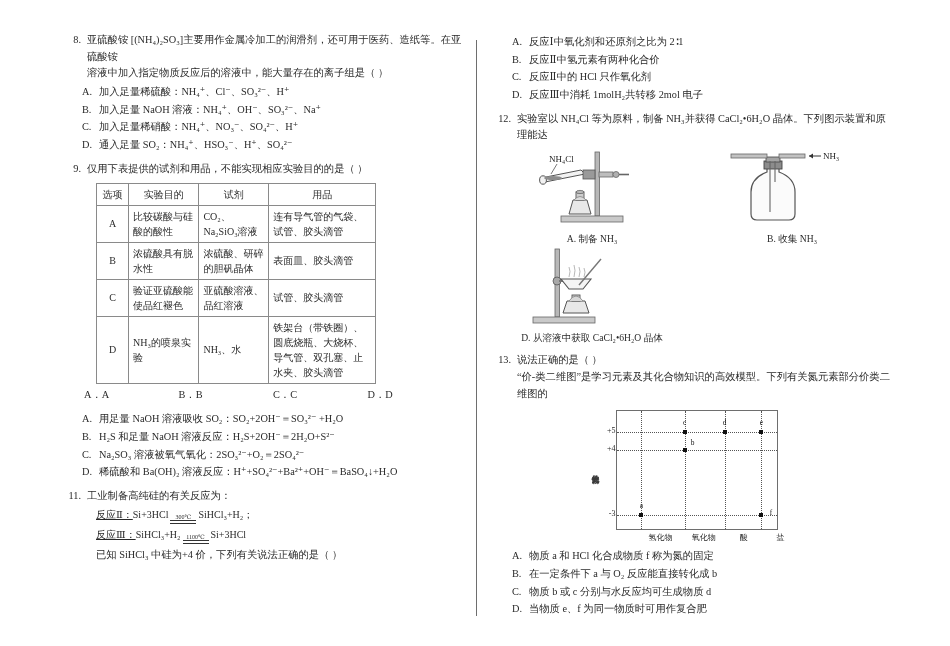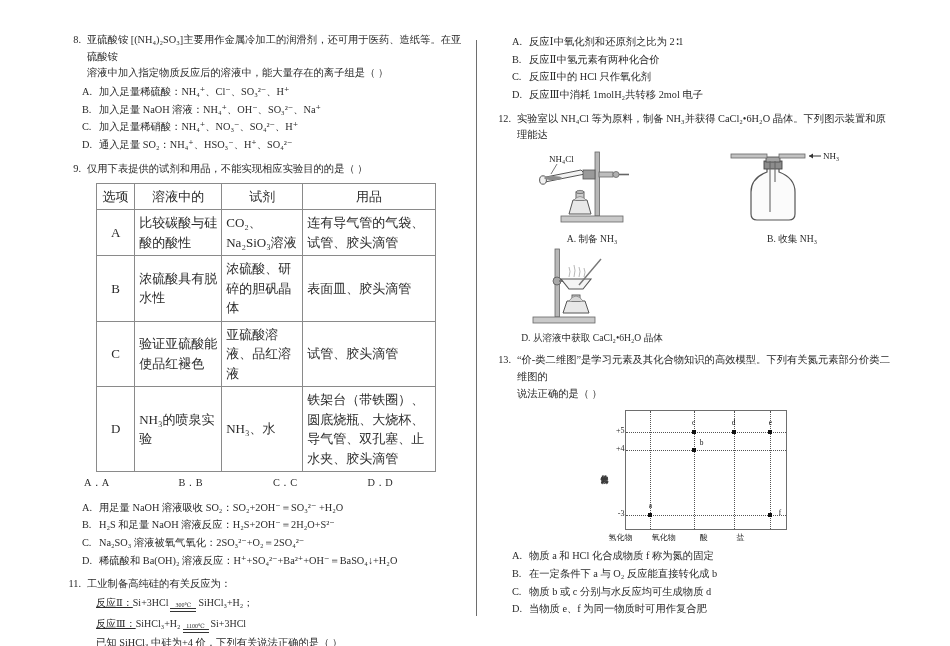--- a/index.html
+++ b/index.html
@@ -26,22 +26,22 @@
   .q-num{width:19px;flex:0 0 19px;text-align:right;padding-right:6px;font-size:10.3px;}
   .q-body{flex:1;}
   .q-stem{text-indent:0;}
   .opts{margin-top:1px;}
   .opt{display:flex;align-items:flex-start;padding-left:20px;line-height:1.72;font-size:10.3px;}
   .opt-lab{flex:0 0 17px;}
   .opt-txt{flex:1;}
 
   
   table.exp{
-    border-collapse:collapse;margin:5px 0 2px 34px;width:340px;
-    font-size:13px;line-height:1.5;
+    border-collapse:collapse;margin:5px 0 2px 34px;width:280px;
+    font-size:10px;line-height:1.5;
   }
   table.exp td,table.exp th{
     border:1px solid #8a8a8a;padding:3px 4px;vertical-align:middle;font-weight:normal;
   }
   table.exp thead td{text-align:center;padding:3px 2px;}
   td.c-opt{width:32px;text-align:center;}
   td.c-goal{width:86px;}
   td.c-rgt{width:76px;}
   td.c-use{width:136px;}
   .abcd-row{display:flex;margin:3px 0 0 22px;font-size:10.3px;}
@@ -84,21 +84,21 @@
   .plot{
     position:relative;width:160px;height:118px;
     border:1px solid #6e6e6e;background:#fff;
   }
   .plot .hline{position:absolute;left:0;right:0;border-top:1px dotted #555;}
   .plot .vline{position:absolute;top:0;bottom:0;border-left:1px dotted #555;}
   .pt{position:absolute;width:4px;height:4px;background:#111;transform:translate(-50%,-50%);}
   .ptlab{position:absolute;font-size:7.4px;transform:translate(-50%,-100%);color:#111;}
   .xtix{position:relative;width:160px;height:13px;margin-left:0;}
   .xtix span{position:absolute;font-size:8px;transform:translateX(-50%);top:2px;white-space:nowrap;}
-  .chart-bottom{display:flex;flex-direction:column;}
+  .chart-bottom{display:flex;}
   .chart-bottom .spacer{width:15px;}
 </style>
 </head>
 <body>
 
 <div class="page">
 
   <div class="divider"></div>
 
   <div class="col col-left">
@@ -136,21 +136,21 @@
         <div class="q-num">9.</div>
         <div class="q-body">
           <div class="q-stem">仅用下表提供的试剂和用品，不能实现相应实验目的的是（      ）</div>
         </div>
       </div>
 
       <table class="exp">
         <thead>
           <tr>
             <td class="c-opt">选项</td>
-            <td class="c-goal">溶液中的</td>
+            <td class="c-goal">实验目的</td>
             <td class="c-rgt">试剂</td>
             <td class="c-use">用品</td>
           </tr>
         </thead>
         <tbody>
           <tr>
             <td class="c-opt">A</td>
             <td class="c-goal">比较碳酸与硅酸的酸性</td>
             <td class="c-rgt">CO₂、Na₂SiO₃溶液</td>
             <td class="c-use">连有导气管的气袋、试管、胶头滴管</td>
@@ -359,22 +359,22 @@
             </div>
           </div>
         </div>
       </div>
     </div>
 
     <div class="q">
       <div class="q-head">
         <div class="q-num">13.</div>
         <div class="q-body">
+          <div class="q-stem">说法正确的是（      ）</div>
           <div class="q-stem">“价-类二维图”是学习元素及其化合物知识的高效模型。下列有关氮元素部分价类二维图的</div>
-          <div class="q-stem">说法正确的是（      ）</div>
         </div>
       </div>
 
       <div class="chartwrap">
         <div>
           <div class="chart-outer">
             <div class="ylab">氮元素的化合价</div>
             <div class="ytix">
               <span style="top:18%">+5</span>
               <span style="top:33%">+4</span>

